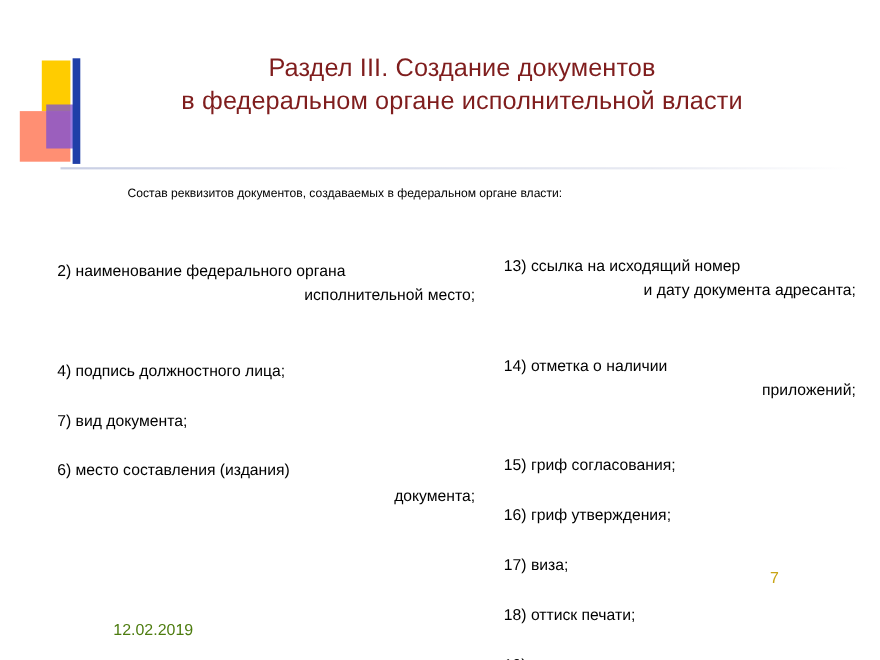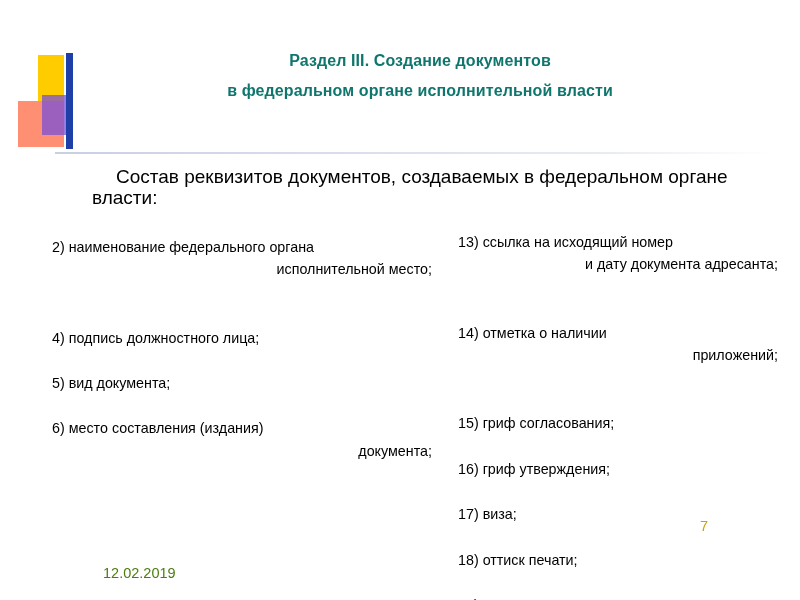--- a/index.html
+++ b/index.html
@@ -61,43 +61,43 @@
 
   
   .title-wrap {
     position: absolute;
     left: 70px;
     top: 46px;
     width: 700px;
     text-align: center;
   }
   .title-line {
-    font-size: 16px;
-    font-weight: bold;
-    color: #0f766e;
+    font-size: 23px;
+    font-weight: normal;
+    color: #7f1d1d;
     line-height: 30px;
     letter-spacing: .1px;
   }
 
   .rule {
     position: absolute;
     left: 55px;
     top: 152px;
     width: 718px;
     height: 2px;
     background: linear-gradient(to right, #c9cfe4, #e8eaf2 75%, #ffffff);
   }
 
   
   .intro {
     position: absolute;
     left: 92px;
     top: 166px;
     width: 650px;
-    font-size: 19px;
+    font-size: 11px;
     line-height: 21px;
     text-indent: 24px;
   }
 
   
   .col {
     position: absolute;
     font-size: 14.3px;
     line-height: 22.7px;
   }
@@ -160,21 +160,21 @@
 
 <div class="col col-left">
   <p class="item">
     <span>2) наименование федерального органа</span>
     <span class="cont">исполнительной место;</span>
   </p>
   <p class="item">
     <span>4) подпись должностного лица;</span>
   </p>
   <p class="item">
-    <span>5) вид документа;</span>
+    <span>7) вид документа;</span>
   </p>
   <p class="item">
     <span>6) место составления (издания)</span>
     <span class="cont">документа;</span>
   </p>
   <p class="item">
     
     
   </p>
 

